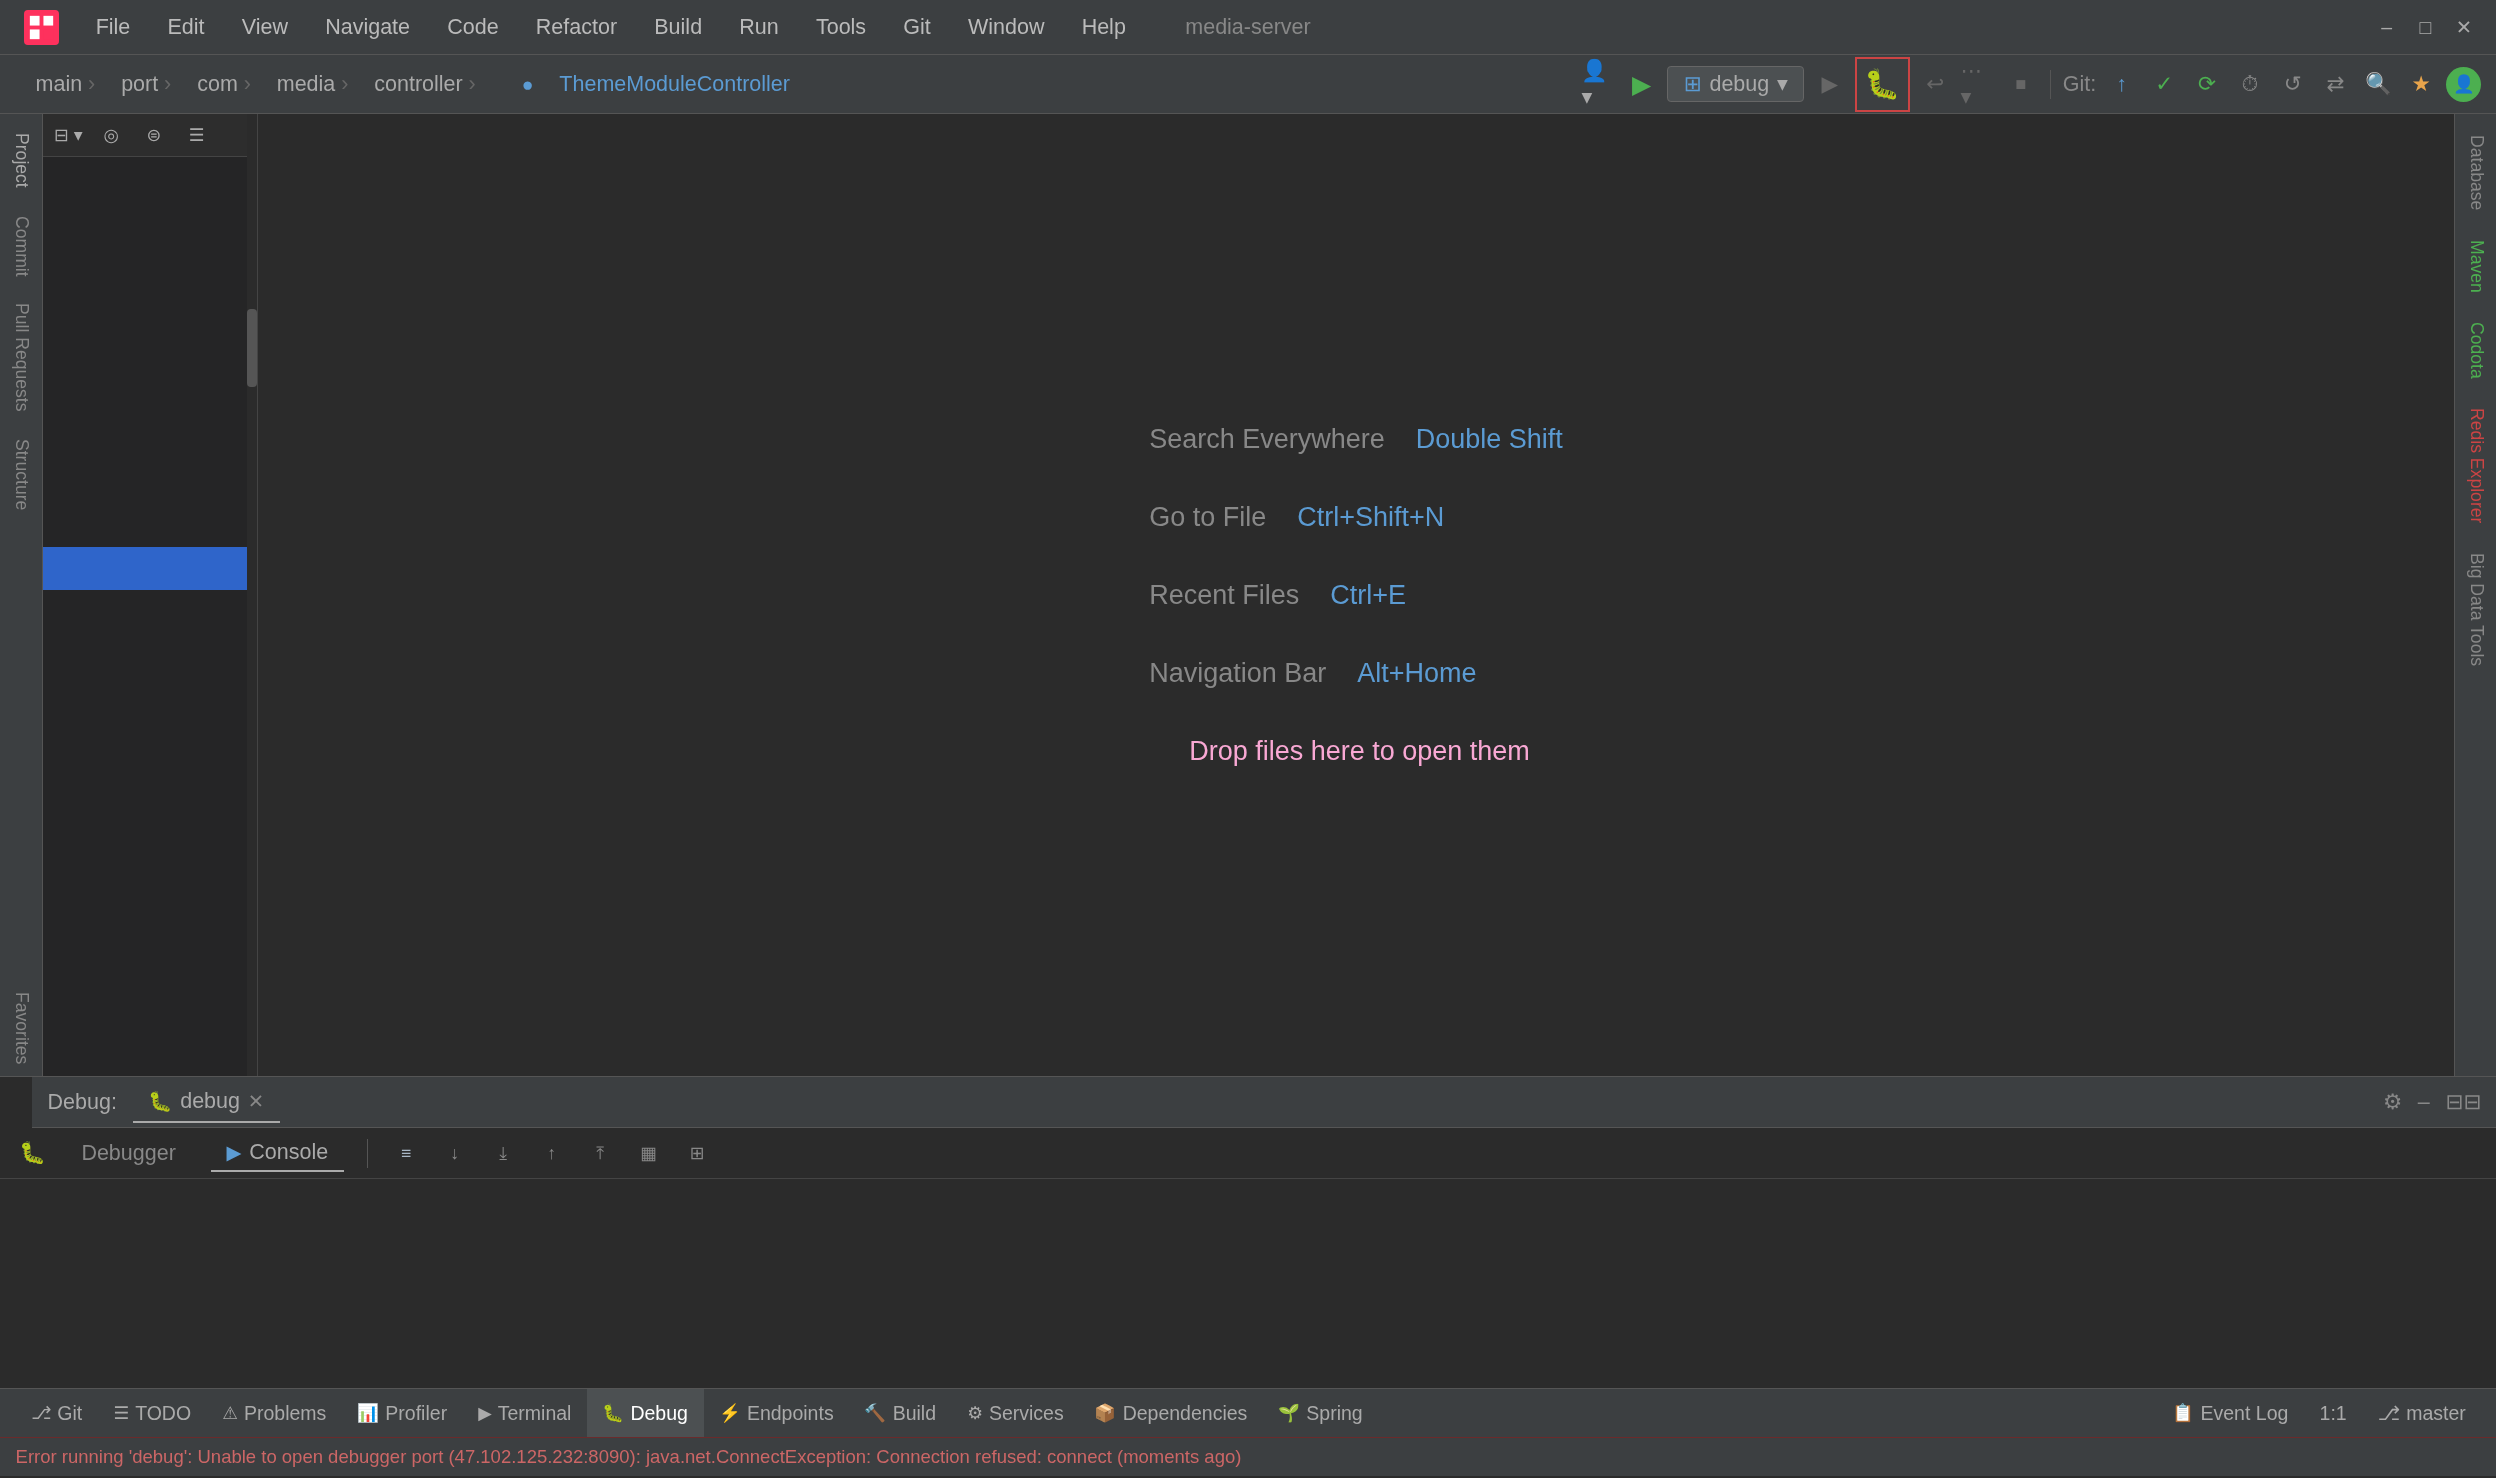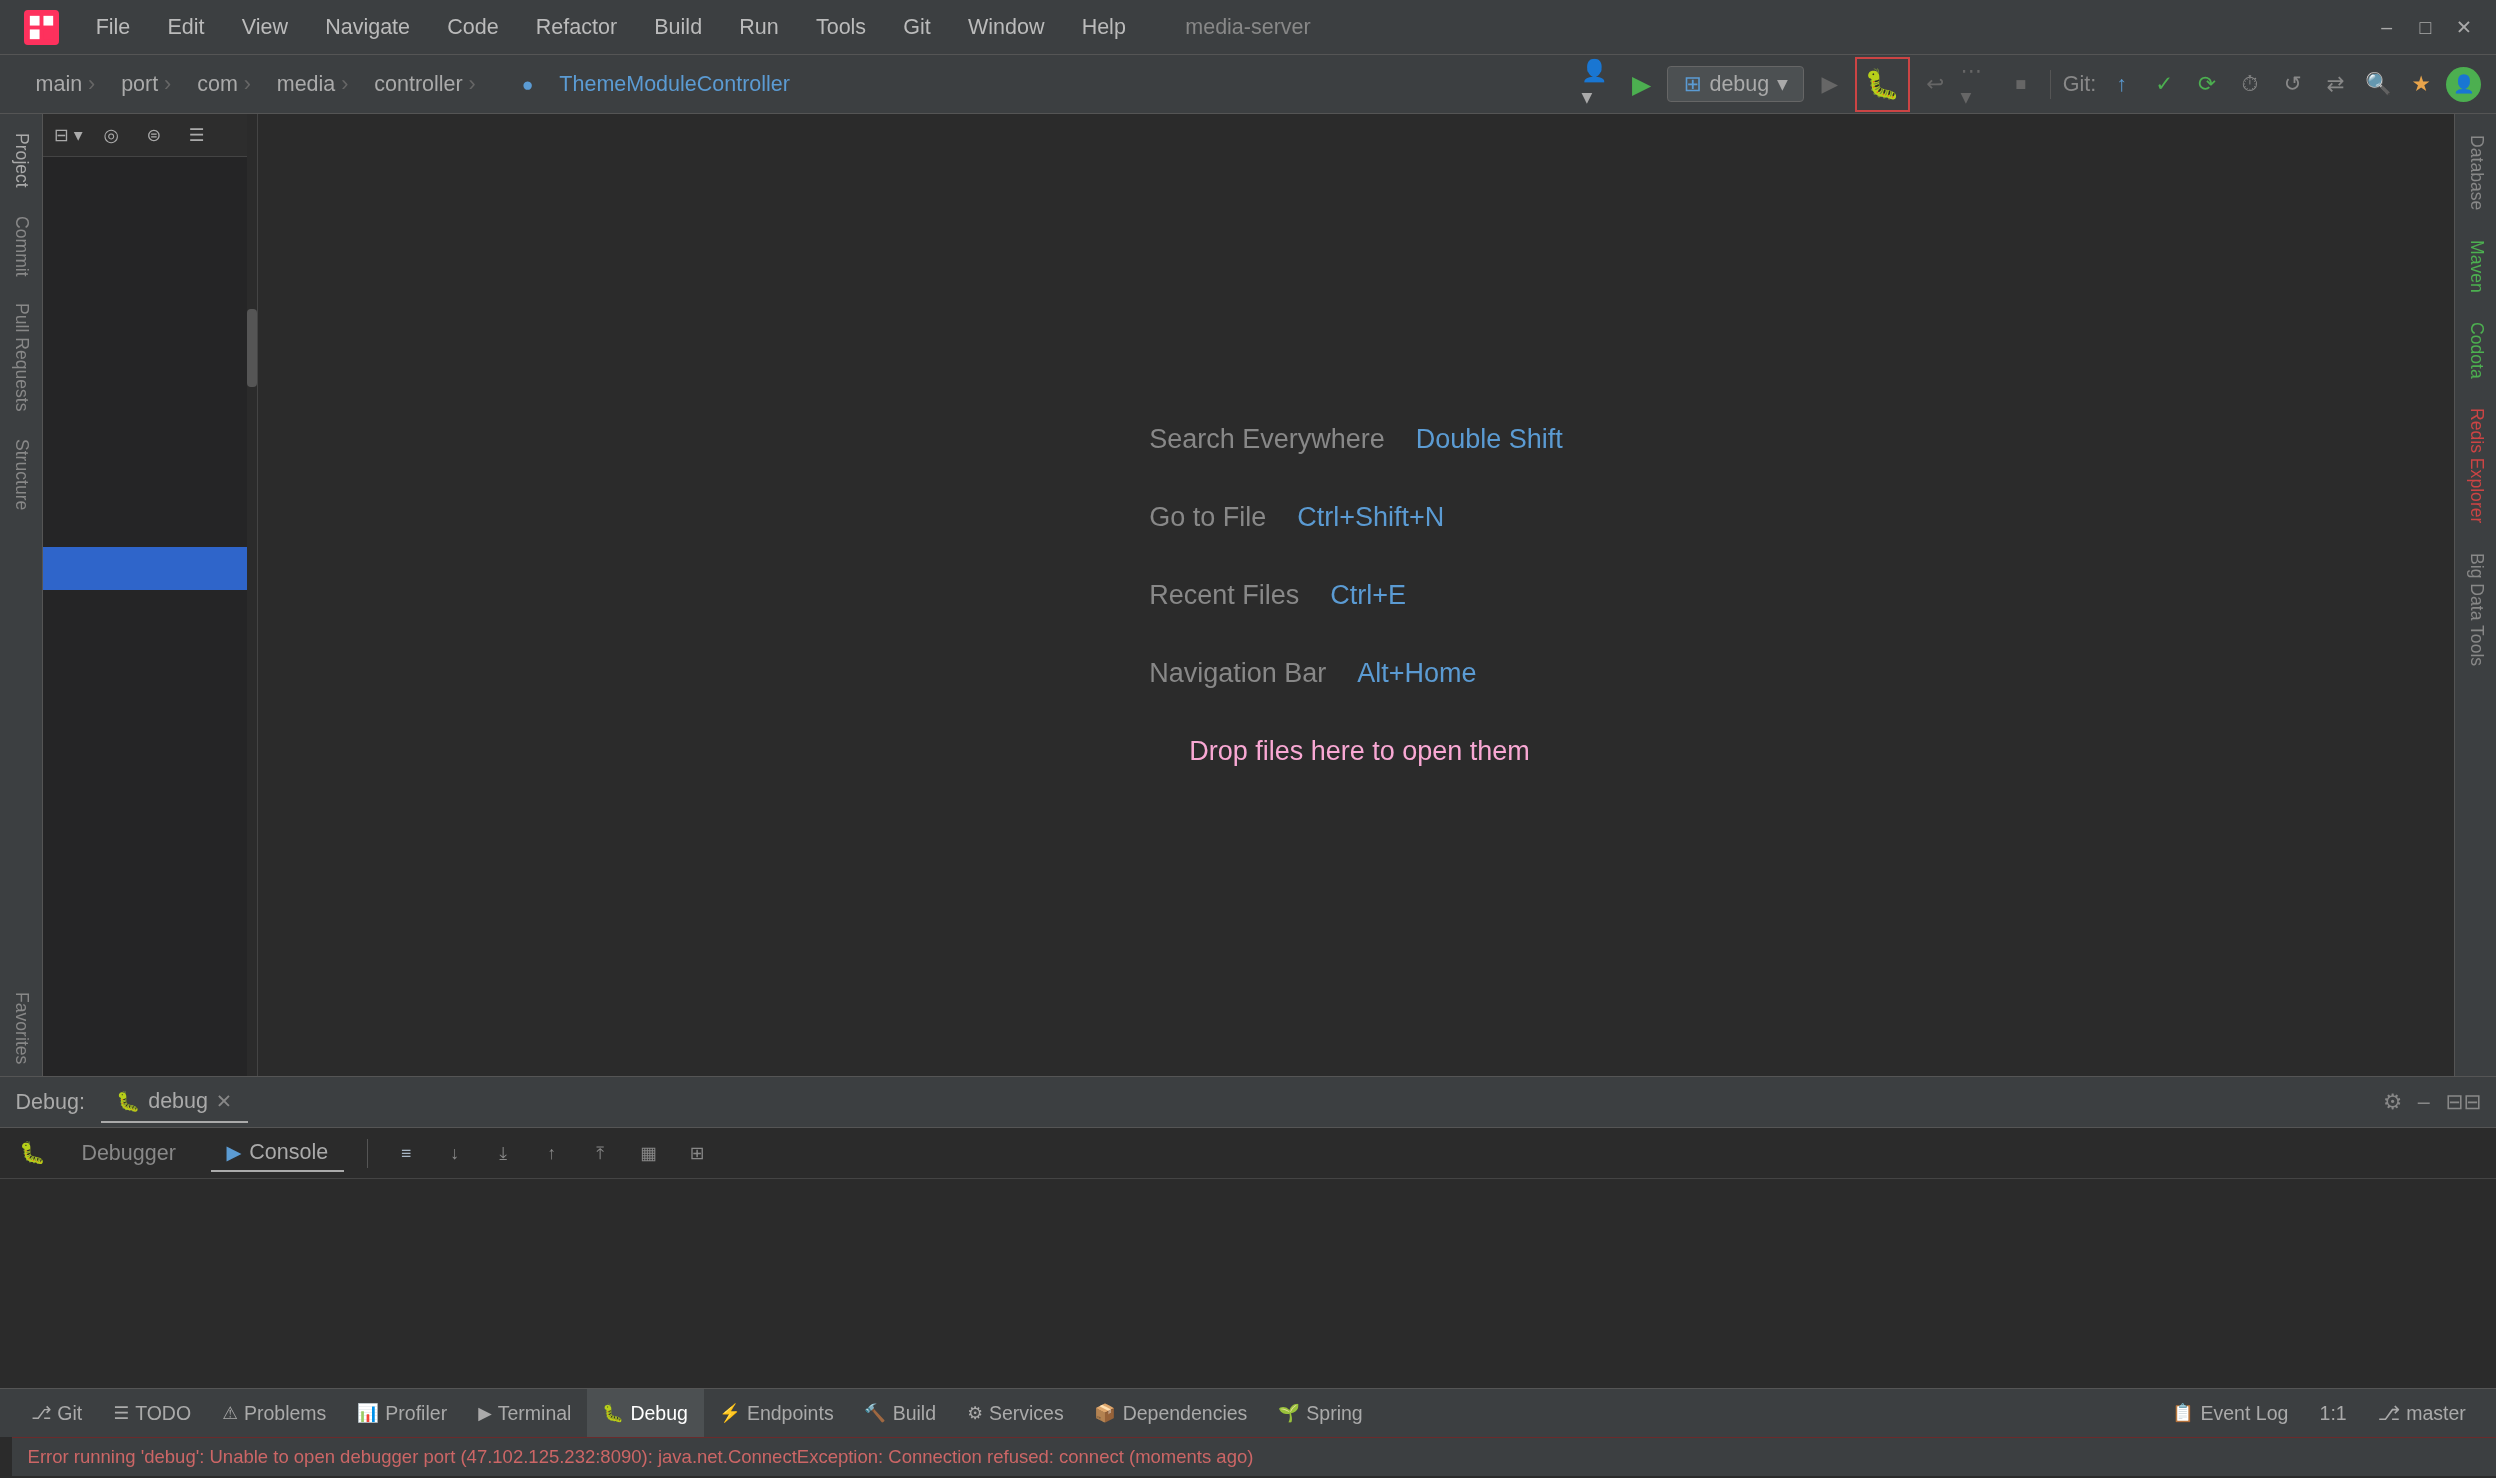--- a/index.html
+++ b/index.html
@@ -231,20 +231,21 @@
       flex-direction: column;
     }
     .debug-tabs-bar {
       height: 51px;
       background: #3c3f41;
       display: flex;
       align-items: center;
       padding: 0 15.6px;
       gap: 15.6px;
       border-bottom: 1px solid #555;
+      margin-left: 32px;
     }
     .debug-title {
       color: #aaa;
       font-size: 21.5px;
     }
     .debug-tab {
       display: flex;
       align-items: center;
       gap: 7.8px;
       padding: 7.8px 15.6px;
@@ -339,21 +340,20 @@
     
     .error-bar {
       height: 39px;
       background: #3c3f41;
       border-top: 1px solid #6b2b2b;
       display: flex;
       align-items: center;
       padding: 0 15.6px;
       font-size: 18.5px;
       color: #cc6666;
-      margin-left: 12px;
     }
 
     
     .scrollbar-track {
       position: absolute;
       right: 0;
       top: 0;
       width: 9.8px;
       height: 100%;
       background: #2b2b2b;

